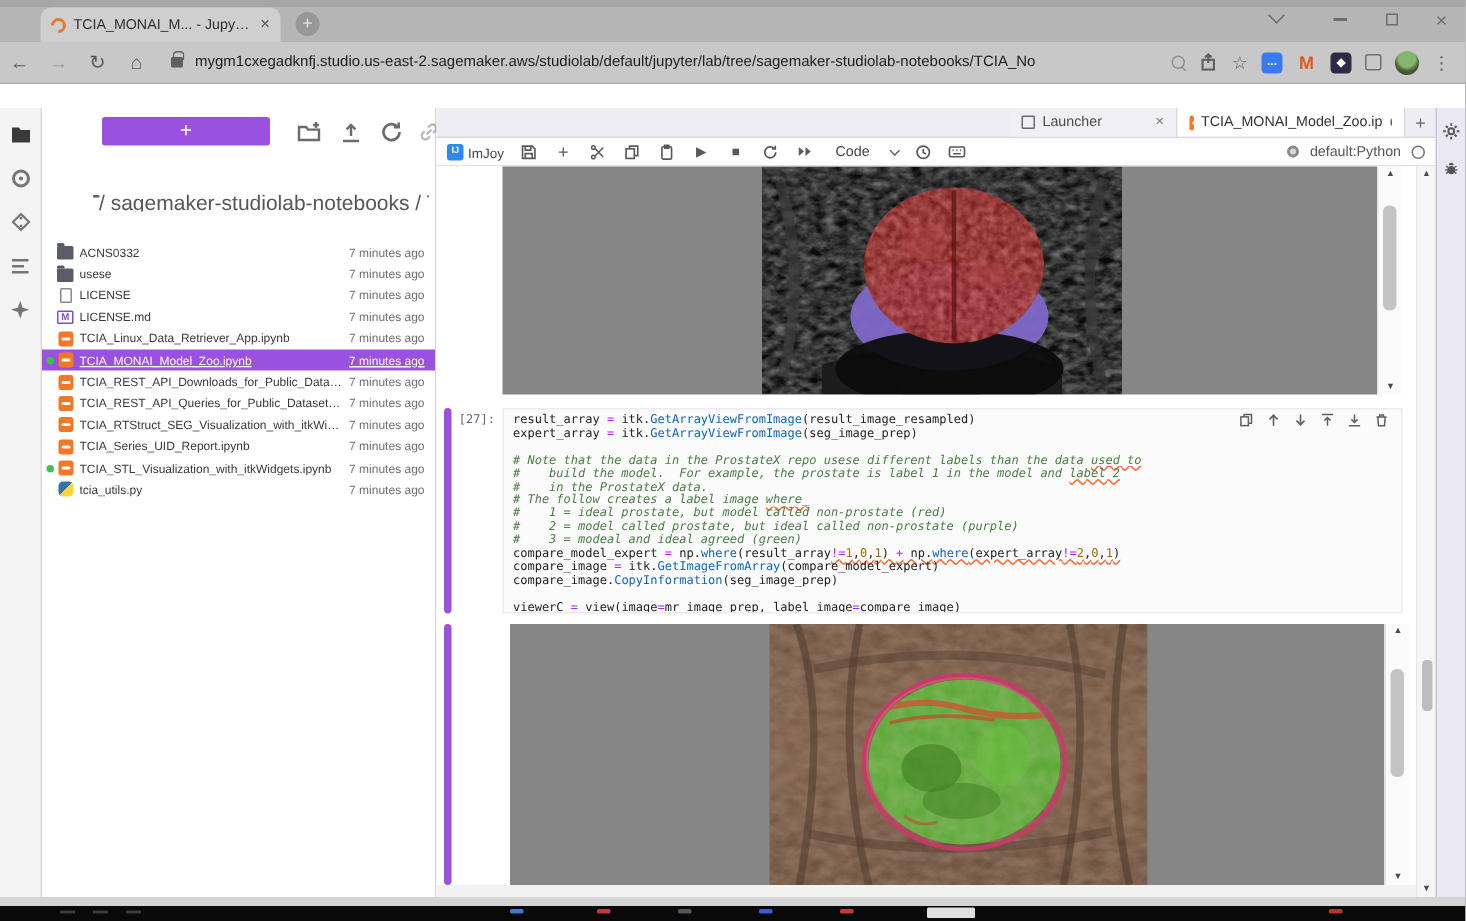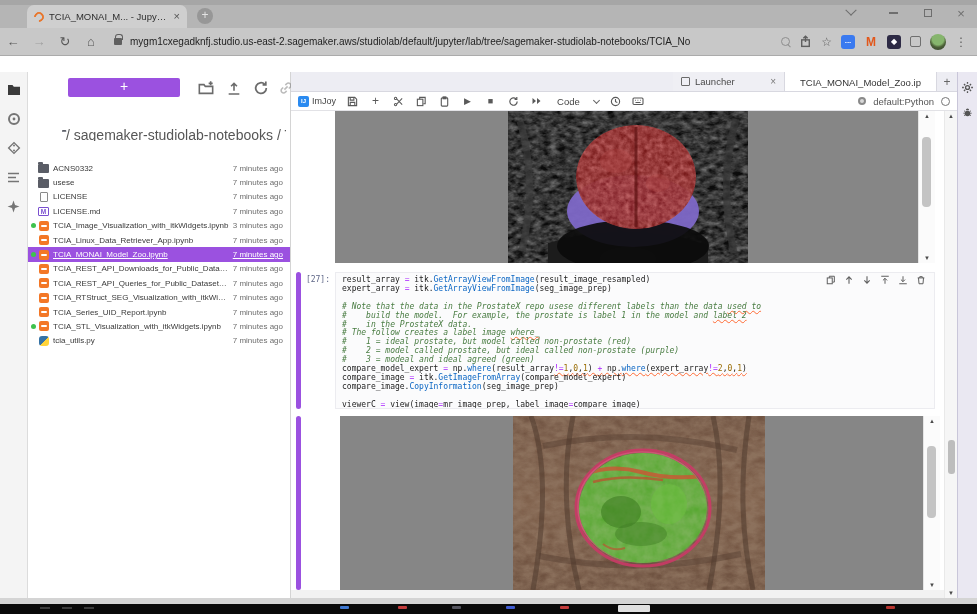--- a/index.html
+++ b/index.html
@@ -90,31 +90,31 @@
   .ic-md { width:11px; height:9px; border:1px solid #7a4fd0; border-radius:1px; color:#7a4fd0; font-size:6.5px; font-weight:bold; line-height:7px; text-align:center; background:#fff; }
   .ic-nb { width:10px; height:10px; background:#f37726; border-radius:2px; position:relative; }
   .ic-nb:before { content:""; position:absolute; left:2px; top:4px; width:6px; height:2px; background:#fff; border-radius:1px; }
   .ic-py { width:10px; height:10px; border-radius:3px; background:linear-gradient(135deg,#3572a5 0 50%,#ffd43b 50% 100%); }
 
   
   .main { position:absolute; left:291px; top:72px; width:666px; height:526px; background:#fff; }
   .tabbar { position:absolute; left:0; top:0; right:0; height:20px; background:#ededf3; border-bottom:1px solid #d8d8e0; display:flex;justify-content:flex-end; }
   .dtab { display:flex; align-items:center; gap:5px; padding:0 8px; font-size:9.5px; border-right:1px solid #d8d8e0; }
   .dtab.inactive { background:#efeff4; color:#4a4a4a; width:112px; }
-  .dtab.active { background:#fff; color:#333; width:152px;flex-direction:column; }
+  .dtab.active { background:#fff; color:#333; width:152px; }
   .dtab .tclose { margin-left:auto; color:#7a7a7a; font-size:10px; }
   .dirty-dot { width:5px; height:5px; border-radius:50%; background:#5f5f5f; margin-left:auto; }
   .launch-ic { width:9px; height:9px; border:1.2px solid #6a6a6a; border-radius:1px; position:relative; }
   .nb-ic { width:10px; height:10px; background:#f37726; border-radius:2px; position:relative; }
   .nb-ic:before { content:""; position:absolute; left:2px; top:4px; width:6px; height:2px; background:#fff; }
   .tab-plus { width:20px; display:flex; align-items:center; justify-content:center; color:#666; font-size:12px; }
 
   .nbtoolbar { position:absolute; left:0; top:20px; right:0; height:19px; background:#fff; border-bottom:1px solid #e2e2e6;
     display:flex; align-items:center; padding:0 7px; gap:10px; color:#595959; }
-  .imjoy { display:flex; align-items:center; gap:3px; }
+  .imjoy { display:flex; align-items:flex-end; gap:3px; }
   .imjoy-ic { width:11px; height:11px; background:#2a8af0; border-radius:2px; color:#fff; font-size:6px; font-weight:bold; line-height:11px; text-align:center; }
   .imjoy-lb { font-size:9px; color:#444; }
   .tbi { display:flex; align-items:center; justify-content:center; width:13px; height:14px; color:#595959; font-size:10px; }
   .code-dd { display:flex; align-items:center; gap:14px; font-size:9.5px; color:#444; margin-left:4px; }
   .dd-chev { width:5px; height:5px; border-right:1.2px solid #666; border-bottom:1.2px solid #666; transform:rotate(45deg); margin-top:-2px; }
   .tb-right { margin-left:auto; display:flex; align-items:center; gap:7px; }
   .kernel-lb { font-size:9.5px; color:#555; }
   .kring { width:9px; height:9px; border-radius:50%; border:1.5px solid #767676; }
   .kdot { width:8px; height:8px; border-radius:50%; border:2px solid #8a8a8a; background:#d8d8d8; }
 
@@ -286,30 +286,20 @@
           <span class="fname">LICENSE</span>
           <span class="ftime">7 minutes ago</span>
         </div>
         <div class="frow">
           <span class="fdot"></span>
           <span class="ficon">
             <span class="ic-md">M</span>
           </span>
           <span class="fname">LICENSE.md</span>
           <span class="ftime">7 minutes ago</span>
-        </div>
-        <div class="frow">
-          <span class="fdot">
-            <i></i>
-          </span>
-          <span class="ficon">
-            <span class="ic-nb"></span>
-          </span>
-          <span class="fname">TCIA_Image_Visualization_with_itkWidgets.ipynb</span>
-          <span class="ftime">3 minutes ago</span>
         </div>
         <div class="frow">
           <span class="fdot"></span>
           <span class="ficon">
             <span class="ic-nb"></span>
           </span>
           <span class="fname">TCIA_Linux_Data_Retriever_App.ipynb</span>
           <span class="ftime">7 minutes ago</span>
         </div>
         <div class="frow sel">

